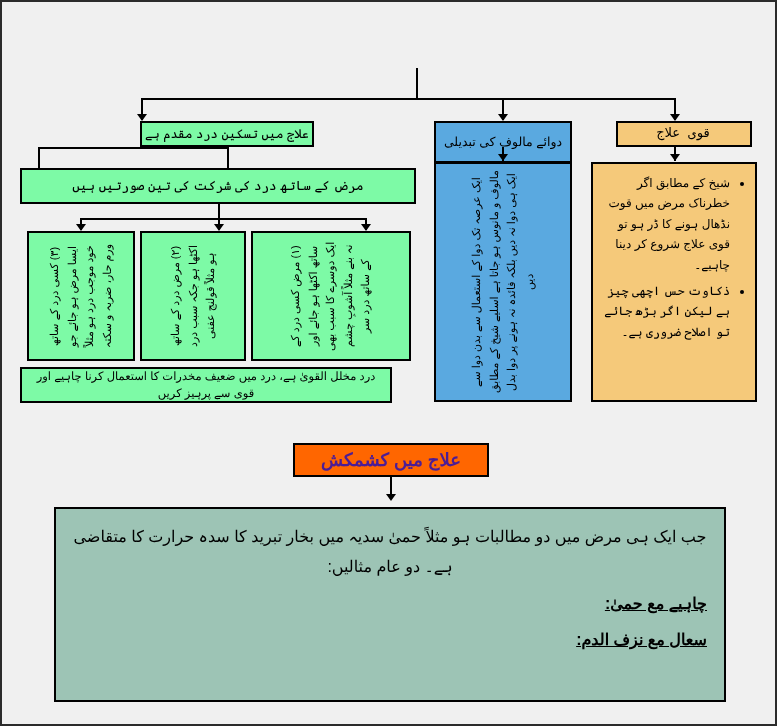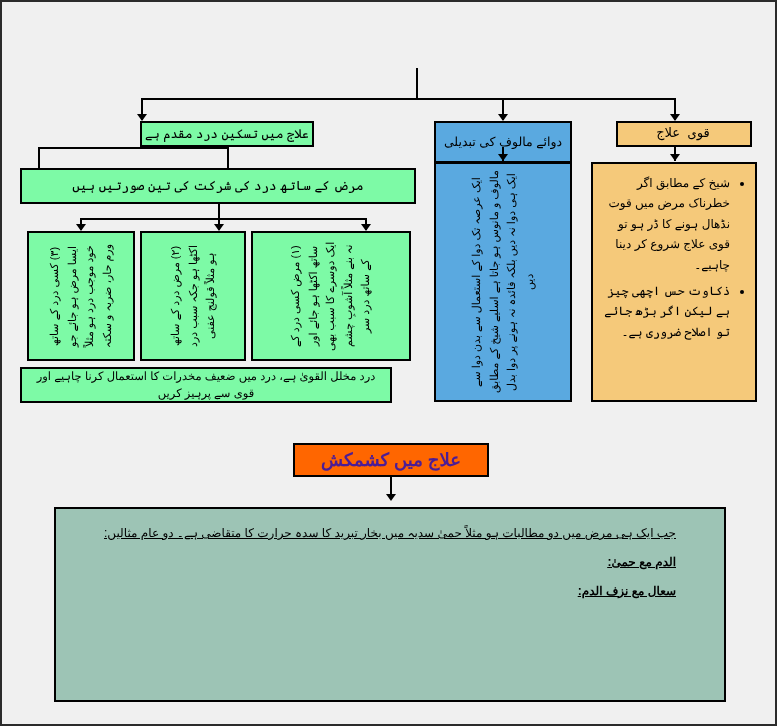--- a/index.html
+++ b/index.html
@@ -97,23 +97,22 @@
     margin: 0;
     padding-right: 14px;
     list-style-type: disc;
   }
   .bullets li { margin-bottom: 6px; }
   .para {
     direction: rtl;
     text-align: right;
     display: block;
     padding: 10px 14px;
-    font-size: 12px;
+    font-size: 16px;
     line-height: 1.9;
-    text-decoration: underline;
   }
   .para .centered { text-align: center; }
   .para .heading {
     font-weight: bold;
     text-decoration: underline;
     display: block;
     margin-top: 6px;
   }
 </style>
 </head>
@@ -190,18 +189,18 @@
 
   <div class="box orange" style="left:291px; top:441px; width:196px; height:34px;">
     <span>علاج میں کشمکش</span>
   </div>
   <div class="line vline" style="left:388px; top:475px; height:22px;"></div>
   <div class="arrow-down" style="left:384px; top:492px;"></div>
 
   <div class="box teal" style="left:52px; top:505px; width:672px; height:195px; align-items:flex-start;">
     <div class="para">
       <div class="centered">جب ایک ہی مرض میں دو مطالبات ہو مثلاً حمیٰ سدیہ میں بخار تبرید کا سدہ حرارت کا متقاضی ہے۔ دو عام مثالیں:</div>
-      <span class="heading">الدم مع حمیٰ:</span>
+      <span class="heading">چاہیے مع حمیٰ:</span>
       <span class="heading">سعال مع نزف الدم:</span>
     </div>
   </div>
 
 </div>
 
 </body></html>

